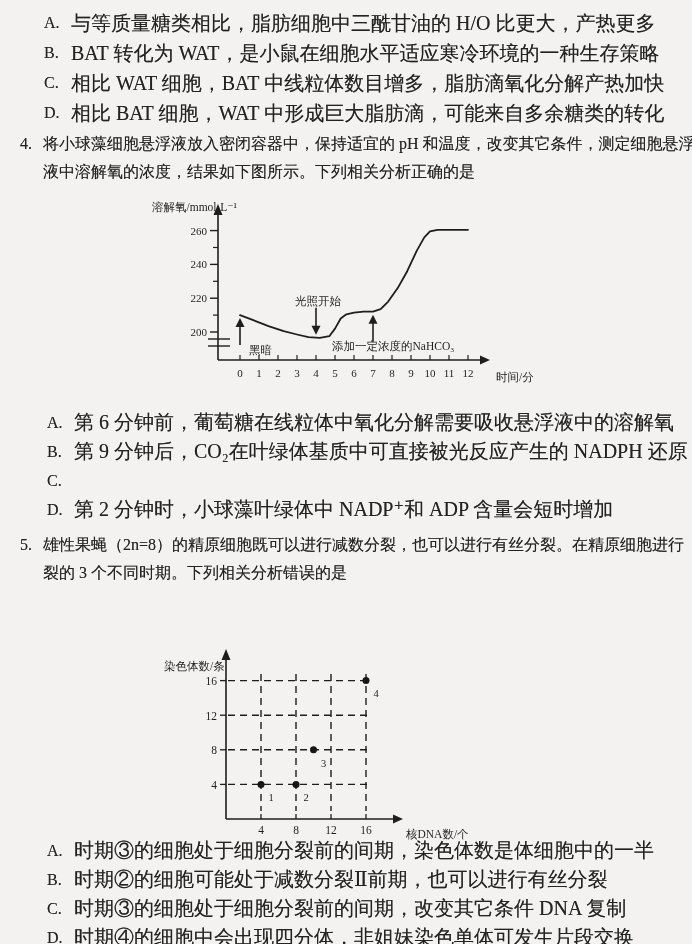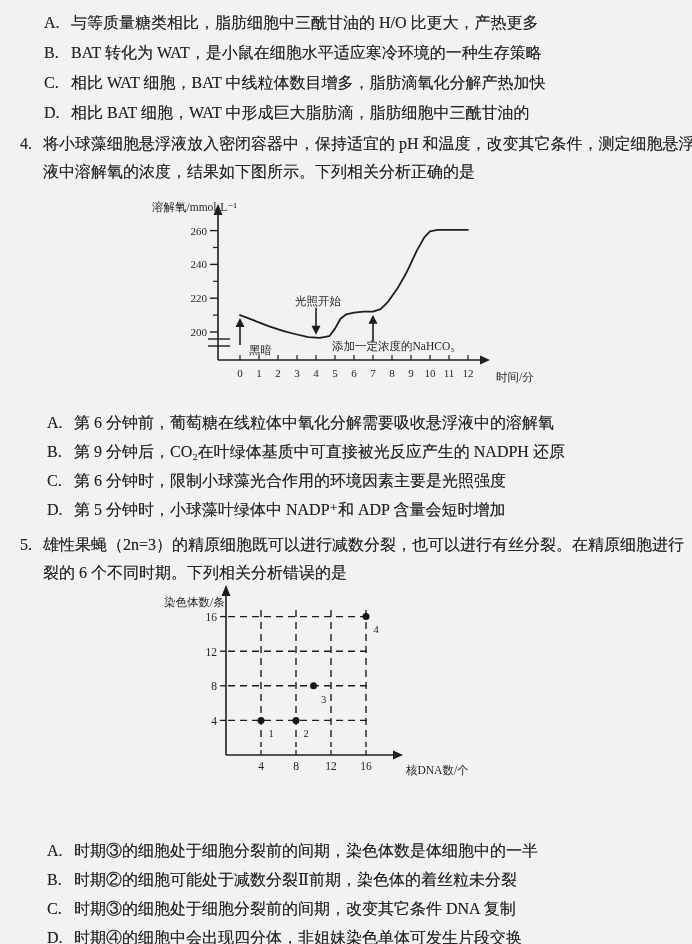--- a/index.html
+++ b/index.html
@@ -7,33 +7,33 @@
     width:692px;height:944px;position:relative;overflow:hidden;
     background:#f3f2f0;
     font-family:"Liberation Serif","DejaVu Serif",serif;
     color:#232323;
   }
   .sheet{position:absolute;inset:0;}
   .txt{text-shadow:0 0 .6px rgba(45,45,45,.55);}
   .optblock{position:absolute;}
   .opt{display:flex;align-items:flex-start;}
   .opt .k{flex:none;width:27px;font-size:16px;}
-  .opt .t{font-size:16px;white-space:nowrap;}
+  .opt .t{font-size:20px;white-space:nowrap;}
   #q3-options{left:44px;top:8px;}   #q3-options .opt{height:30px;line-height:30px;}
   #q4-options{left:47px;top:408px;} #q4-options .opt{height:29px;line-height:29px;}
   #q5-options{left:47px;top:836px;} #q5-options .opt{height:29px;line-height:29px;}
   .question{position:absolute;display:flex;align-items:flex-start;}
   .question .num{flex:none;width:23px;font-size:16px;line-height:28px;}
   .question .lines{font-size:16px;line-height:28px;}
   .question .lines div{white-space:nowrap;}
   #q4{left:20px;top:130px;}
   #q5{left:20px;top:531px;}
   .chartbox{position:absolute;}
   #chart1{left:150px;top:198px;}
-  #chart2{left:140px;top:584px;}
+  #chart2{left:140px;top:648px;}
   svg text{font-family:"Liberation Serif","DejaVu Serif",serif;fill:#1e1e1e;}
   svg line, svg path, svg polyline{stroke:#1e1e1e;}
   svg polygon{fill:#1e1e1e;}
 </style>
 </head>
 <body>
 
 <div class="sheet">
 
   <div class="optblock" id="q3-options">
@@ -44,21 +44,21 @@
     <div class="opt txt">
       <span class="k">B.</span>
       <span class="t">BAT 转化为 WAT，是小鼠在细胞水平适应寒冷环境的一种生存策略</span>
     </div>
     <div class="opt txt">
       <span class="k">C.</span>
       <span class="t">相比 WAT 细胞，BAT 中线粒体数目增多，脂肪滴氧化分解产热加快</span>
     </div>
     <div class="opt txt">
       <span class="k">D.</span>
-      <span class="t">相比 BAT 细胞，WAT 中形成巨大脂肪滴，脂肪细胞中三酰甘油的</span>
+      <span class="t">相比 BAT 细胞，WAT 中形成巨大脂肪滴，可能来自多余糖类的转化</span>
     </div>
   </div>
 
   <div class="question" id="q4">
     <div class="num txt">4.</div>
     <div class="lines txt">
       <div>将小球藻细胞悬浮液放入密闭容器中，保持适宜的 pH 和温度，改变其它条件，测定细胞悬浮</div>
       <div>液中溶解氧的浓度，结果如下图所示。下列相关分析正确的是</div>
     </div>
   </div>
@@ -127,33 +127,32 @@
     <div class="opt txt">
       <span class="k">A.</span>
       <span class="t">第 6 分钟前，葡萄糖在线粒体中氧化分解需要吸收悬浮液中的溶解氧</span>
     </div>
     <div class="opt txt">
       <span class="k">B.</span>
       <span class="t">第 9 分钟后，CO₂在叶绿体基质中可直接被光反应产生的 NADPH 还原</span>
     </div>
     <div class="opt txt">
       <span class="k">C.</span>
-      <span class="t">第 6 分钟时，限制小球藻光合作用的环境因素主要是光照强度</span>
     </div>
     <div class="opt txt">
       <span class="k">D.</span>
-      <span class="t">第 5 分钟时，小球藻叶绿体中 NADP⁺和 ADP 含量会短时增加</span>
+      <span class="t">第 2 分钟时，小球藻叶绿体中 NADP⁺和 ADP 含量会短时增加</span>
     </div>
   </div>
 
   <div class="question" id="q5">
     <div class="num txt">5.</div>
     <div class="lines txt">
-      <div>雄性果蝇（2n=3）的精原细胞既可以进行减数分裂，也可以进行有丝分裂。在精原细胞进行</div>
-      <div>裂的 6 个不同时期。下列相关分析错误的是</div>
+      <div>雄性果蝇（2n=8）的精原细胞既可以进行减数分裂，也可以进行有丝分裂。在精原细胞进行</div>
+      <div>裂的 3 个不同时期。下列相关分析错误的是</div>
     </div>
   </div>
 
   <div class="chartbox" id="chart2">
     <svg id="svg-dna" width="370" height="200" viewBox="0 0 370 200">
         <text x="24" y="22" text-anchor="start" font-size="11.5">染色体数/条</text>
         <line x1="86" y1="171" x2="86" y2="10" stroke-width="1.6"></line>
         <polygon points="81.5,12 90.5,12 86,1"></polygon>
         <line x1="86" y1="171" x2="253" y2="171" stroke-width="1.6"></line>
         <polygon points="253,166.5 253,175.5 263,171"></polygon>
@@ -197,21 +196,21 @@
       </svg>
   </div>
 
   <div class="optblock" id="q5-options">
     <div class="opt txt">
       <span class="k">A.</span>
       <span class="t">时期③的细胞处于细胞分裂前的间期，染色体数是体细胞中的一半</span>
     </div>
     <div class="opt txt">
       <span class="k">B.</span>
-      <span class="t">时期②的细胞可能处于减数分裂Ⅱ前期，染色体的着丝粒未分裂</span>
+      <span class="t">时期②的细胞可能处于减数分裂Ⅱ前期，也可以进行有丝分裂</span>
     </div>
     <div class="opt txt">
       <span class="k">C.</span>
       <span class="t">时期③的细胞处于细胞分裂前的间期，改变其它条件 DNA 复制</span>
     </div>
     <div class="opt txt">
       <span class="k">D.</span>
       <span class="t">时期④的细胞中会出现四分体，非姐妹染色单体可发生片段交换</span>
     </div>
   </div>

